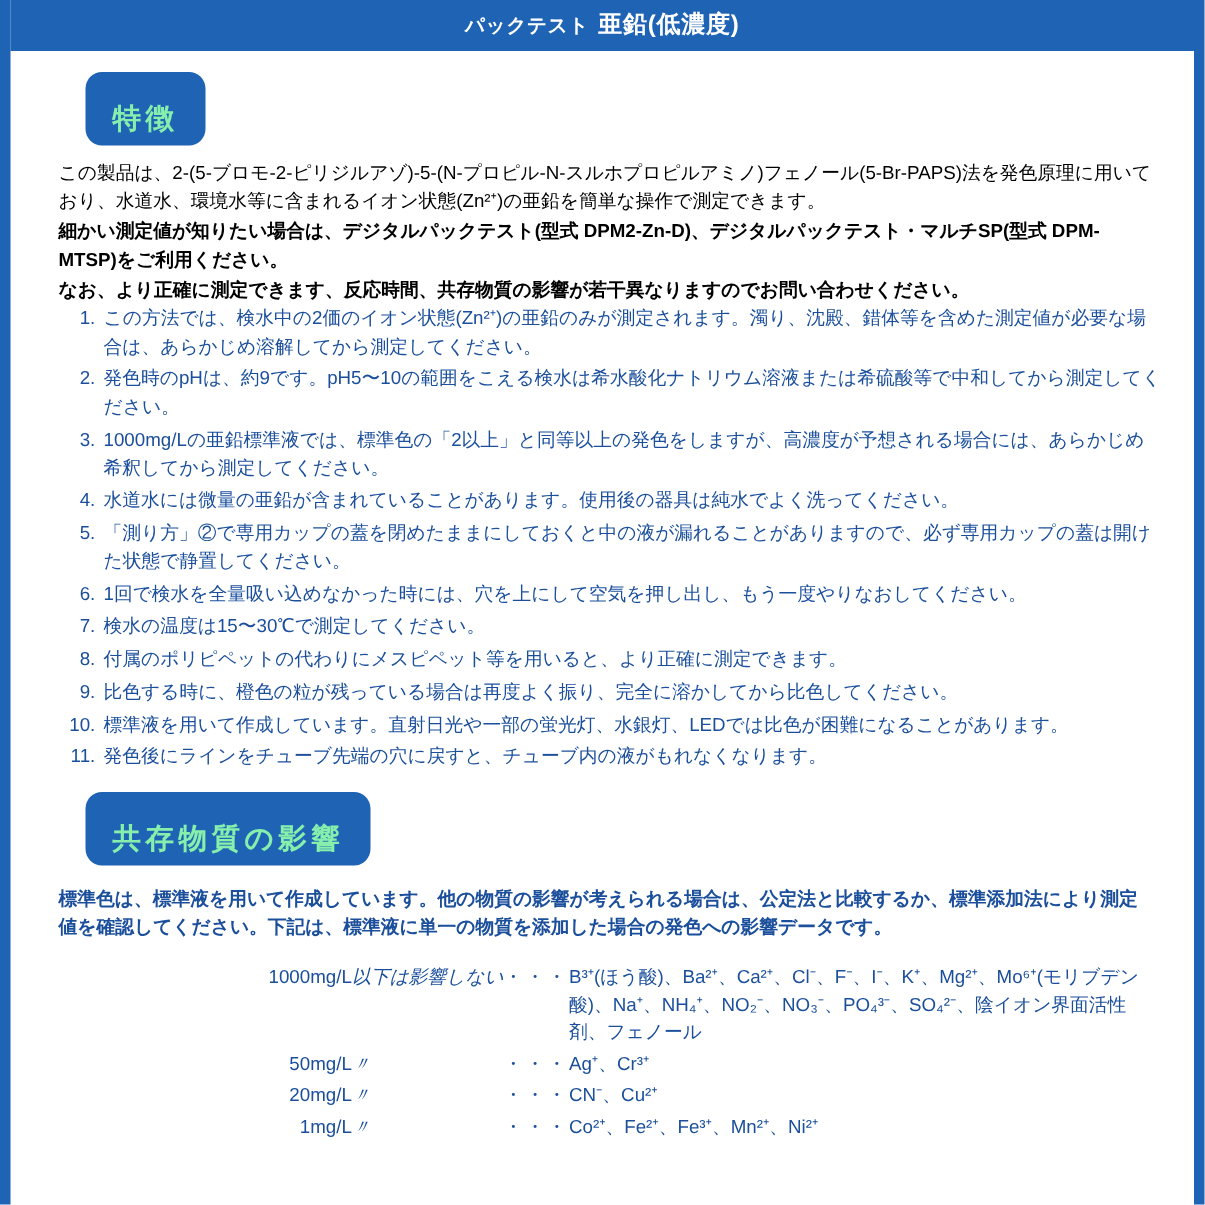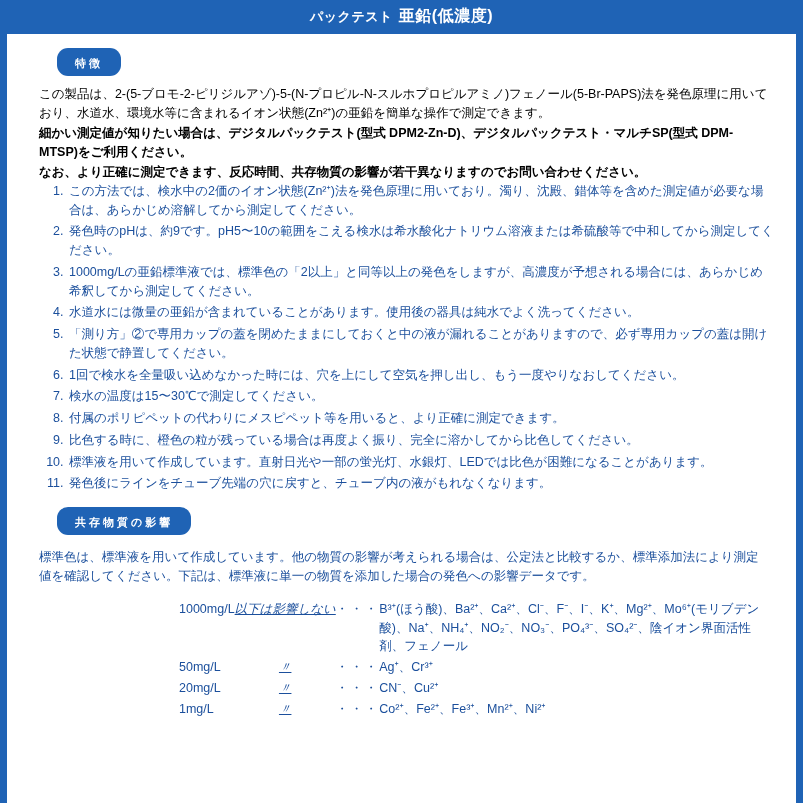--- a/index.html
+++ b/index.html
@@ -40,25 +40,25 @@
     margin-right: 6px;
   }
   .content {
     padding: 0 22px;
   }
   
   .pill {
     display: inline-block;
     position: relative;
     background: #1f63b5;
-    color: #ffffff;
+    color: #86efac;
     font-weight: bold;
-    font-size: 11px;
+    font-size: 19px;
     letter-spacing: 3px;
-    padding: 8px 18px 5px 18px;
+    padding: 18px 18px 5px 18px;
     border-radius: 11px;
     margin: 0;
   }
   .pill-wrap {
     margin: 14px 0 9px 28px;
     display: flex;
     align-items: center;
   }
   p.body {
     margin: 0 0 0 0;
@@ -81,45 +81,45 @@
   ol.notes li {
     margin-bottom: 3px;
     padding-left: 2px;
   }
   ol.notes li::marker {
     font-size: 12.5px;
   }
   .coexist-text {
     margin-left: 10px;
     margin-right: 4px;
-    font-weight: normal;
+    font-weight: bold;
     font-size: 12.5px;
     line-height: 1.55;
   }
   table.conc {
     margin: 8px 0 0 150px;
     border-collapse: collapse;
     font-size: 12.5px;
     color: #1b4f9c;
   }
   table.conc td {
     padding: 1px 0;
     vertical-align: top;
     line-height: 1.5;
   }
   td.lvl {
+    text-align: right;
     white-space: nowrap;
     padding-right: 8px;
   }
   td.mark {
-    text-align: center;
+    text-align: left;
     white-space: nowrap;
     padding-right: 10px;
     font-style: italic;
-    text-decoration: underline;
   }
   td.dots {
     white-space: nowrap;
     padding-right: 8px;
     letter-spacing: 2px;
   }
   td.items {
     line-height: 1.45;
   }
 </style>
@@ -137,21 +137,21 @@
     <div class="pill-wrap">
       <span class="pill">特徴</span>
     </div>
     <div class="intro">
       <p class="body">この製品は、2-(5-ブロモ-2-ピリジルアゾ)-5-(N-プロピル-N-スルホプロピルアミノ)フェノール(5-Br-PAPS)法を発色原理に用いており、水道水、環境水等に含まれるイオン状態(Zn²⁺)の亜鉛を簡単な操作で測定できます。</p>
       <p class="body bold">細かい測定値が知りたい場合は、デジタルパックテスト(型式 DPM2-Zn-D)、デジタルパックテスト・マルチSP(型式 DPM-MTSP)をご利用ください。</p>
       <p class="body bold">なお、より正確に測定できます、反応時間、共存物質の影響が若干異なりますのでお問い合わせください。</p>
     </div>
 
     <ol class="notes">
-      <li>この方法では、検水中の2価のイオン状態(Zn²⁺)法を発色原理に用いており。濁り、沈殿、錯体等を含めた測定値が必要な場合は、あらかじめ溶解してから測定してください。</li>
+      <li>この方法では、検水中の2価のイオン状態(Zn²⁺)の亜鉛のみが測定されます。濁り、沈殿、錯体等を含めた測定値が必要な場合は、あらかじめ溶解してから測定してください。</li>
       <li>発色時のpHは、約9です。pH5〜10の範囲をこえる検水は希水酸化ナトリウム溶液または希硫酸等で中和してから測定してください。</li>
       <li>1000mg/Lの亜鉛標準液では、標準色の「2以上」と同等以上の発色をしますが、高濃度が予想される場合には、あらかじめ希釈してから測定してください。</li>
       <li>水道水には微量の亜鉛が含まれていることがあります。使用後の器具は純水でよく洗ってください。</li>
       <li>「測り方」②で専用カップの蓋を閉めたままにしておくと中の液が漏れることがありますので、必ず専用カップの蓋は開けた状態で静置してください。</li>
       <li>1回で検水を全量吸い込めなかった時には、穴を上にして空気を押し出し、もう一度やりなおしてください。</li>
       <li>検水の温度は15〜30℃で測定してください。</li>
       <li>付属のポリピペットの代わりにメスピペット等を用いると、より正確に測定できます。</li>
       <li>比色する時に、橙色の粒が残っている場合は再度よく振り、完全に溶かしてから比色してください。</li>
       <li>標準液を用いて作成しています。直射日光や一部の蛍光灯、水銀灯、LEDでは比色が困難になることがあります。</li>
       <li>発色後にラインをチューブ先端の穴に戻すと、チューブ内の液がもれなくなります。</li>

